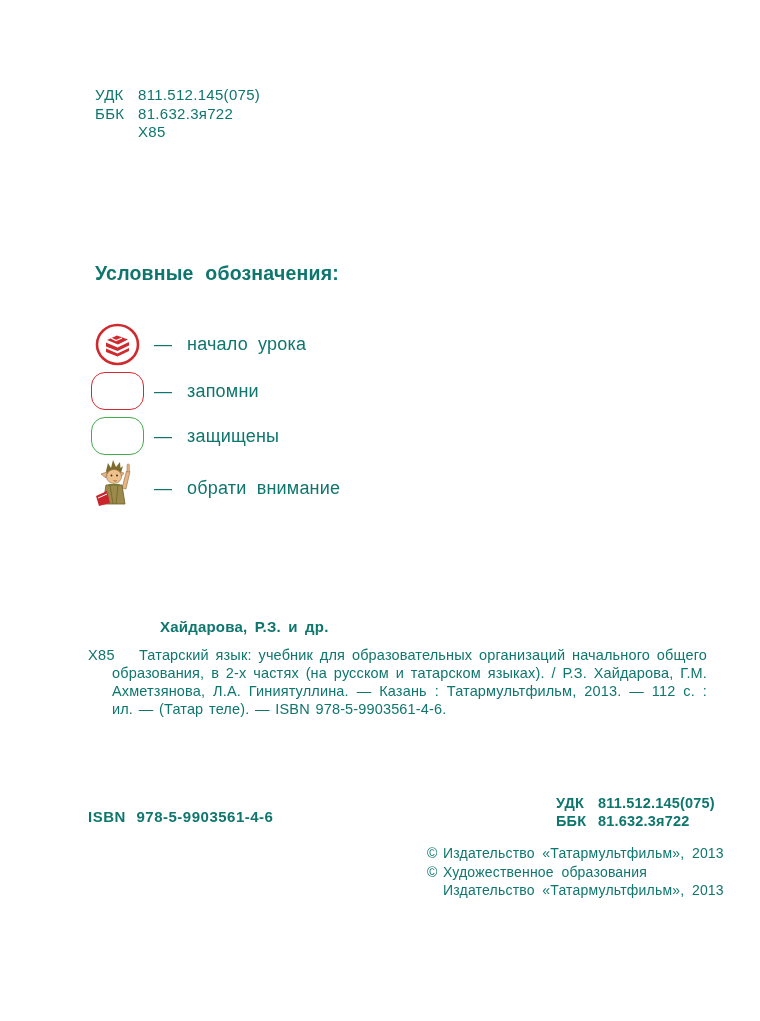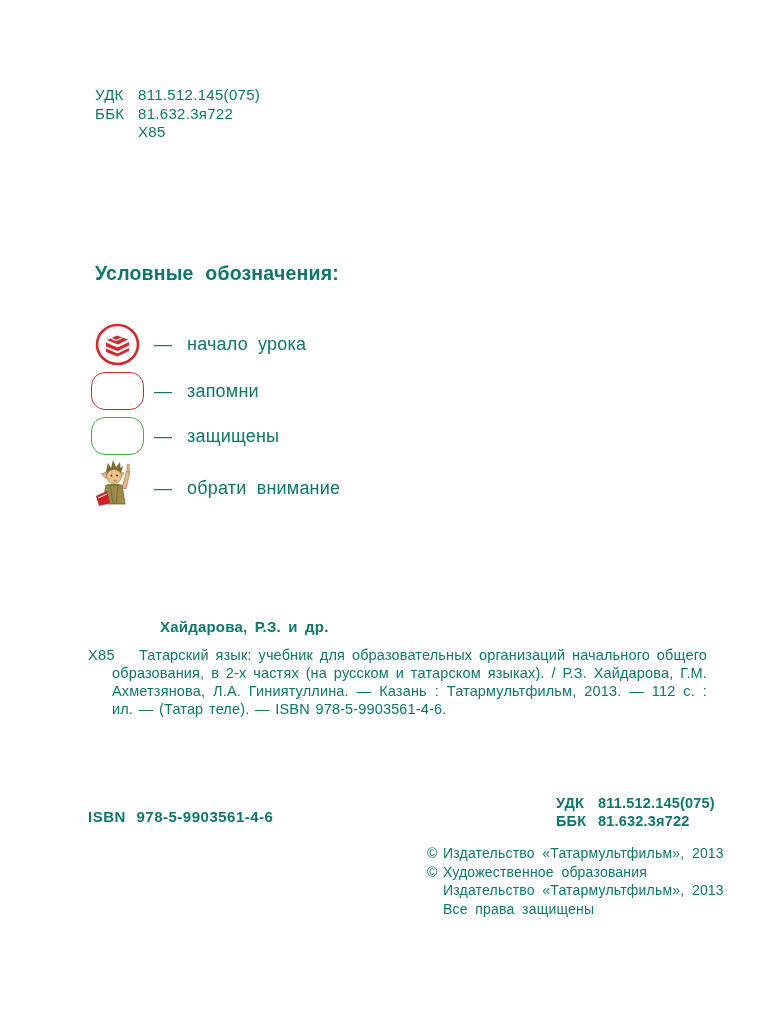--- a/index.html
+++ b/index.html
@@ -153,16 +153,15 @@
   <div class="copyright">
     <div class="c-row">
       <span class="c-sym">©</span>
       <span>Издательство «Татармультфильм», 2013</span>
     </div>
     <div class="c-row">
       <span class="c-sym">©</span>
       <span>Художественное образования</span>
     </div>
     <div class="c-indent">Издательство «Татармультфильм», 2013</div>
-    <div class="c-indent">Все права защищены</div>
   </div>
 
 </div>
 
 </body></html>

